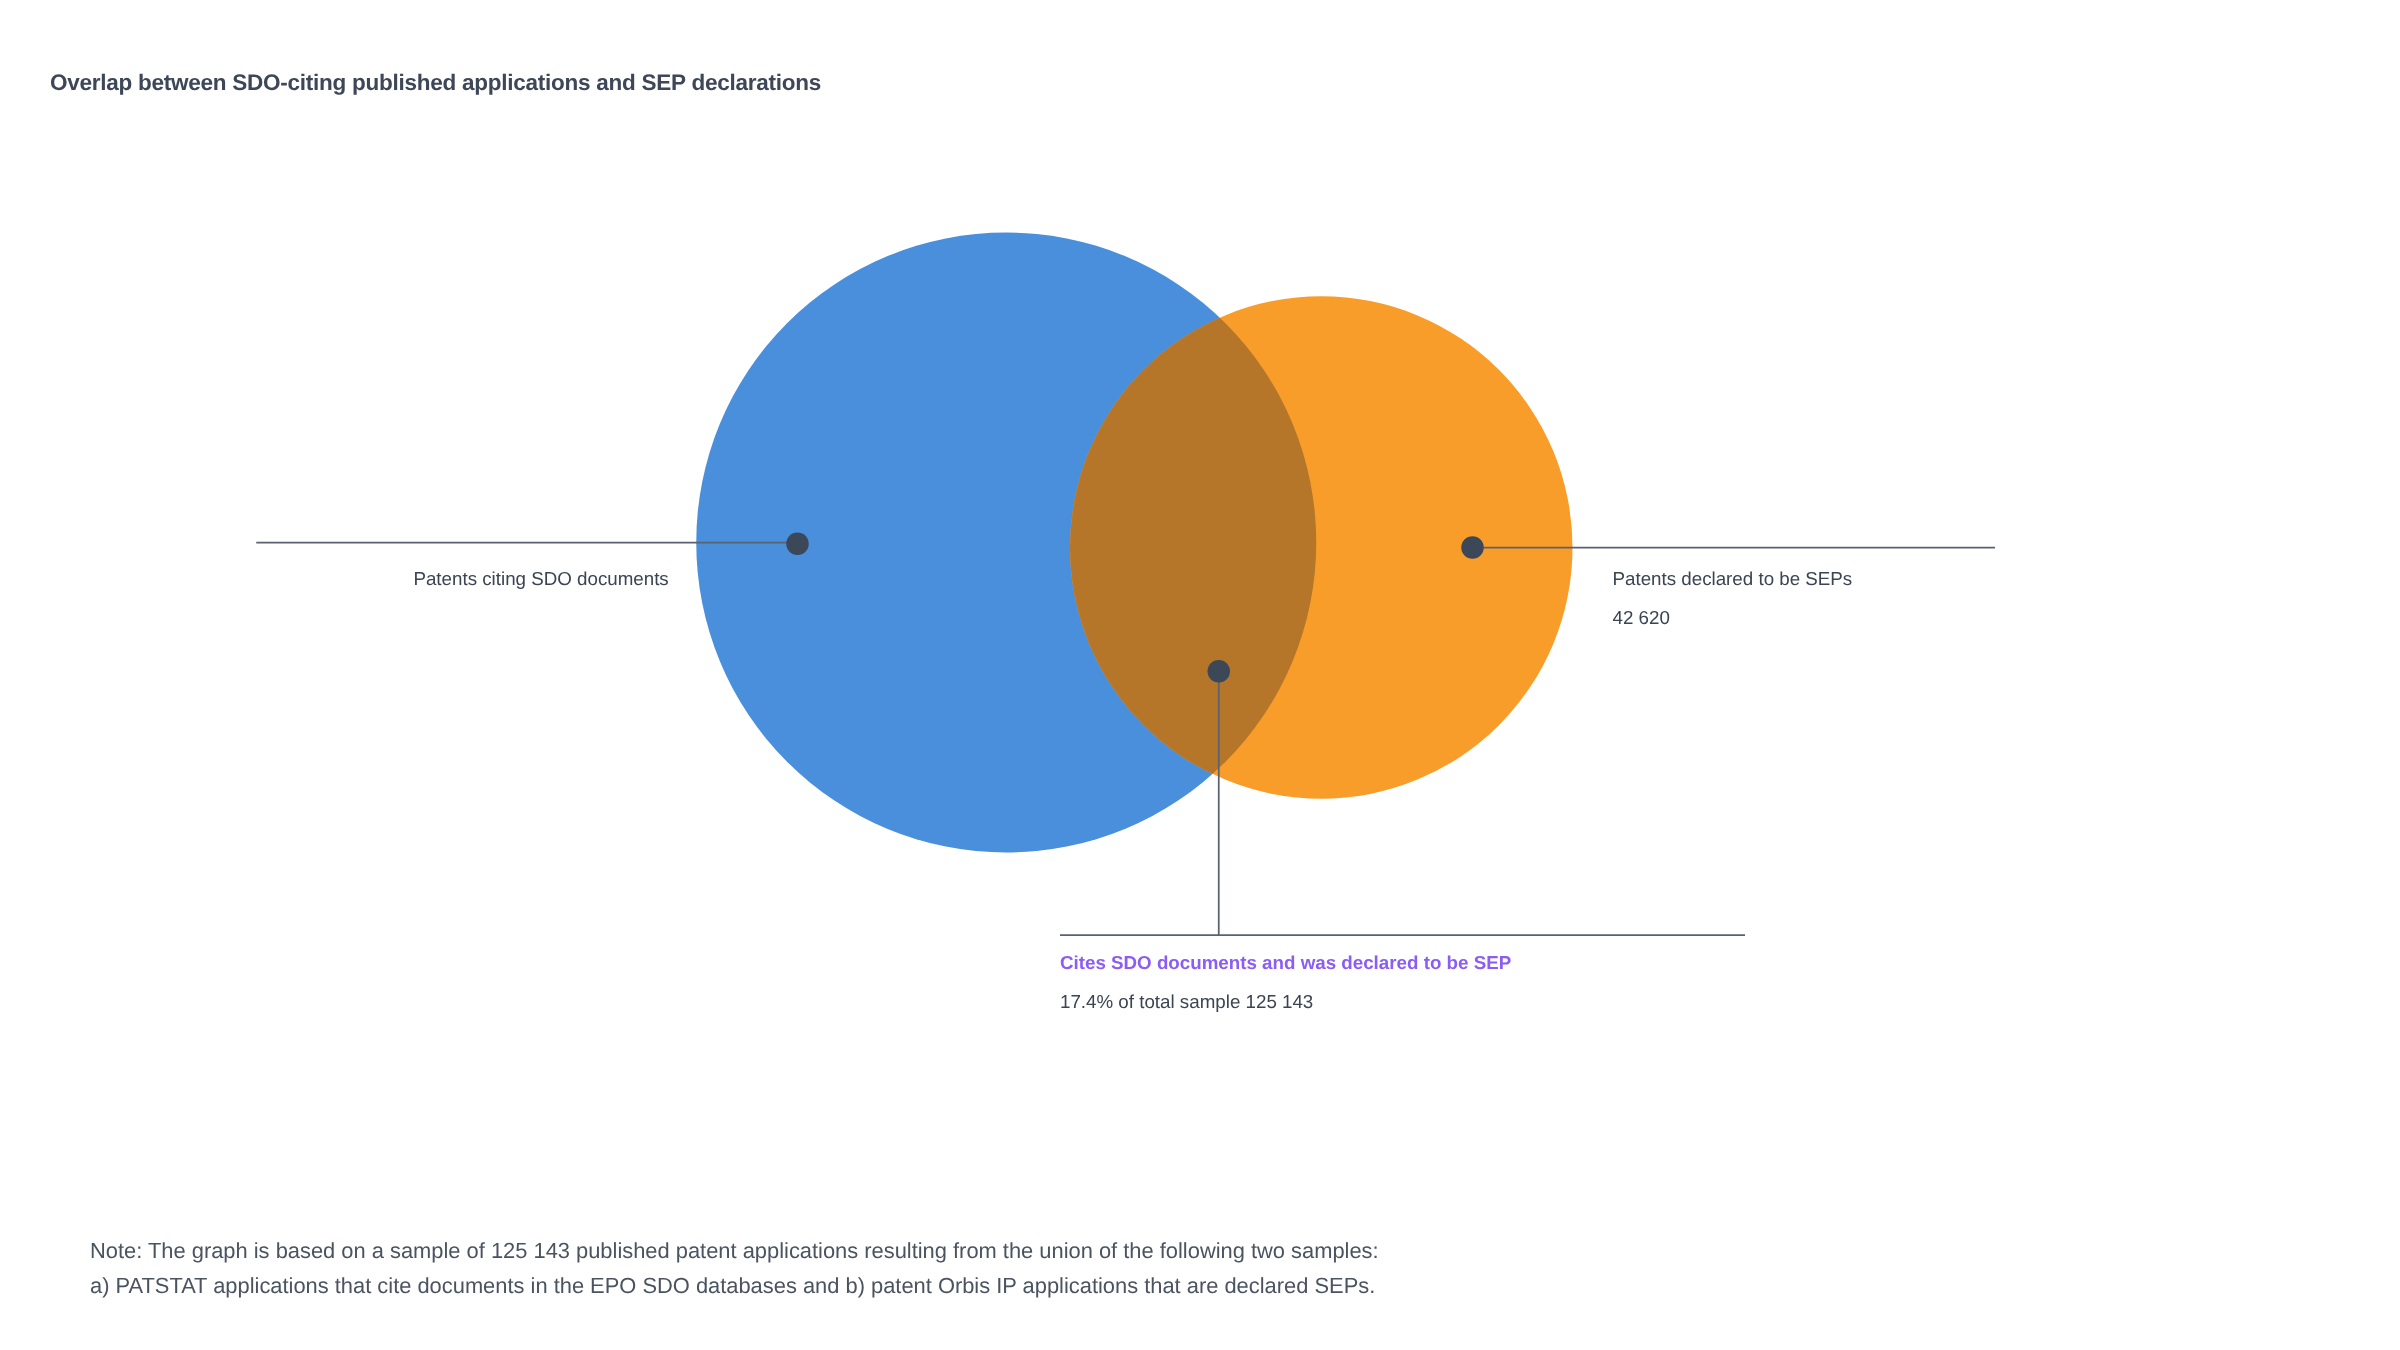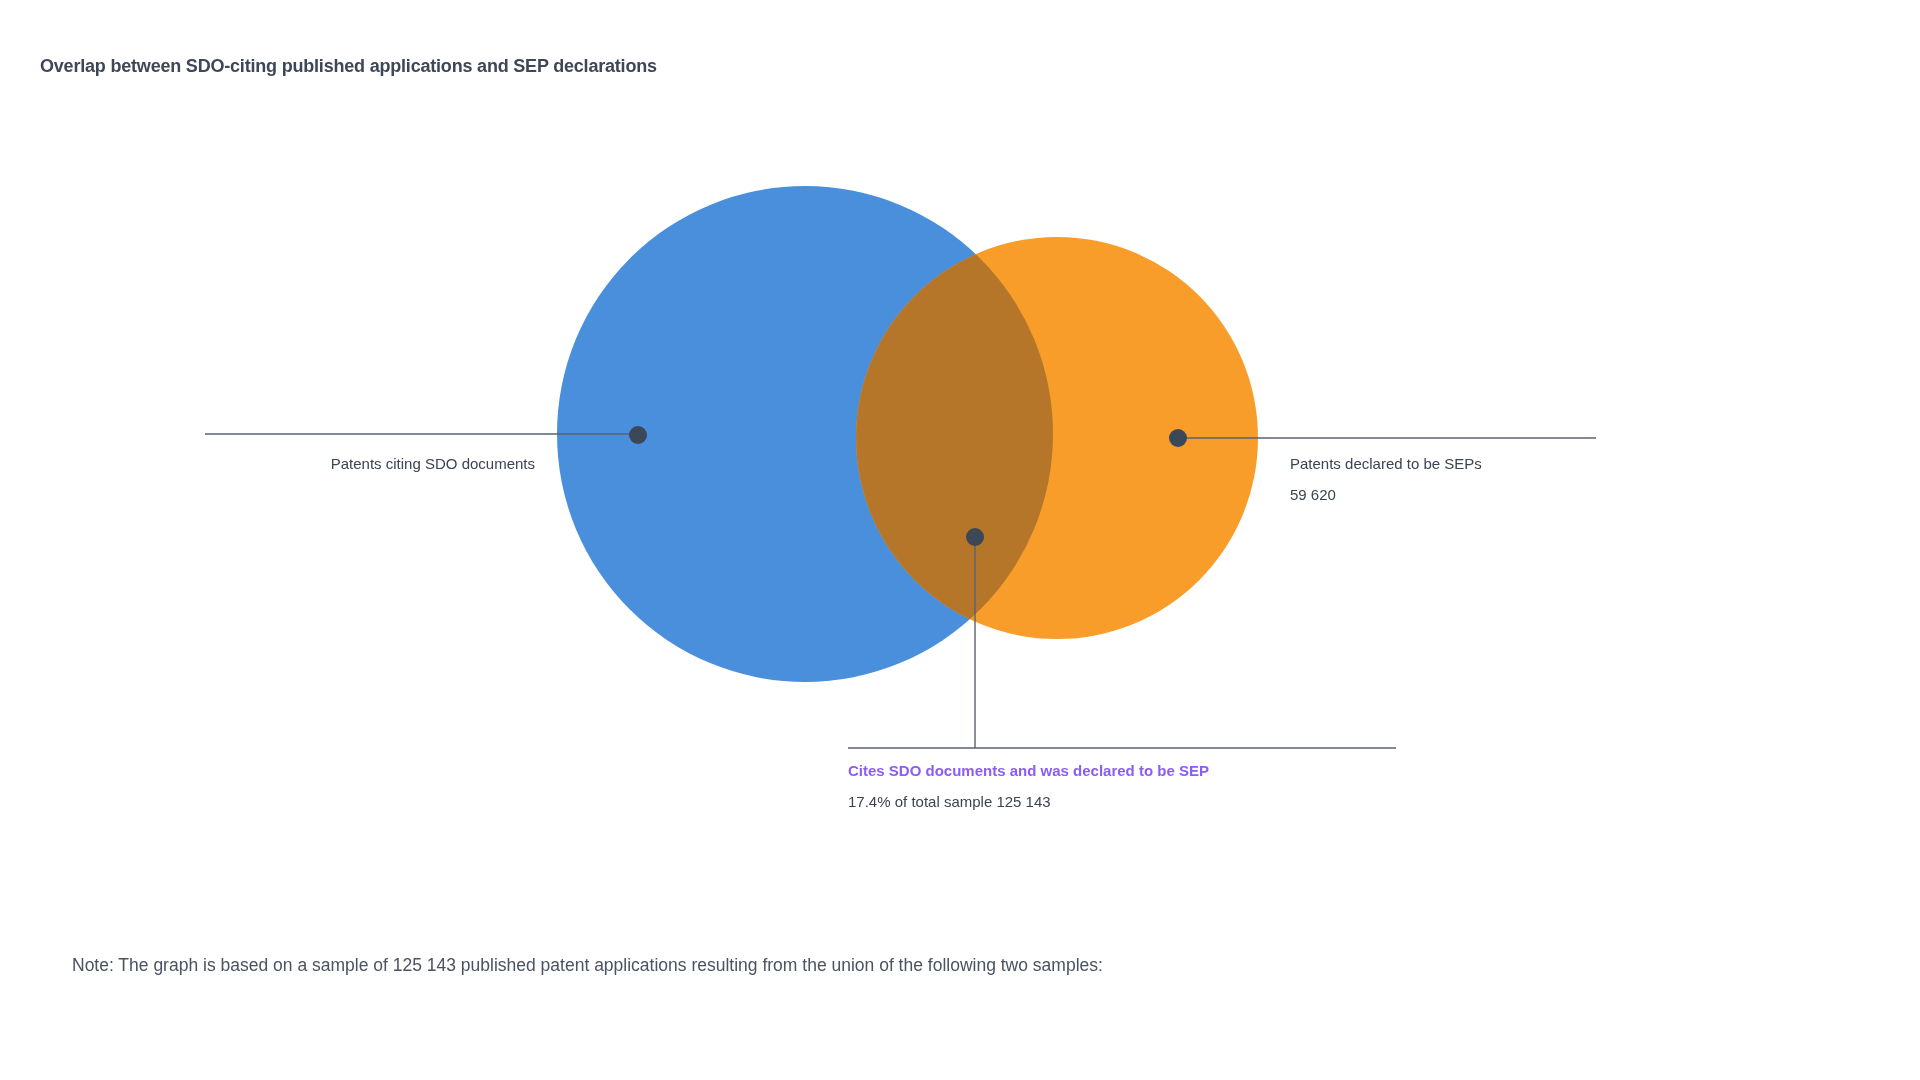--- a/index.html
+++ b/index.html
@@ -80,21 +80,21 @@
     color: #8b5cf6;
   }
   .callout-bottom .line-regular {
     font-weight: normal;
   }
 
   
   .footnote {
     position: absolute;
     left: 72px;
-    top: 951px;
+    top: 986px;
     font-size: 17.5px;
     line-height: 28px;
     color: #4a5360;
     white-space: nowrap;
   }
   .footnote div { white-space: nowrap; }
 </style>
 </head>
 <body>
 
@@ -127,25 +127,26 @@
       <circle cx="975" cy="537" r="9" fill="#3c4758"></circle>
     </svg>
   </div>
 
   <div class="callout callout-left">
     <div>Patents citing SDO documents</div>
   </div>
 
   <div class="callout callout-right">
     <div>Patents declared to be SEPs</div>
-    <div>59 620</div>
+    <div>42 620</div>
   </div>
 
   <div class="callout callout-bottom">
     <div class="line-strong">Cites SDO documents and was declared to be SEP</div>
     <div class="line-regular">17.4% of total sample 125 143</div>
   </div>
 
   <div class="footnote">
     <div>Note: The graph is based on a sample of 125 143 published patent applications resulting from the union of the following two samples:</div>
+    <div>a) PATSTAT applications that cite documents in the EPO SDO databases and b) patent Orbis IP applications that are declared SEPs.</div>
   </div>
 
 </div>
 
 </body></html>

